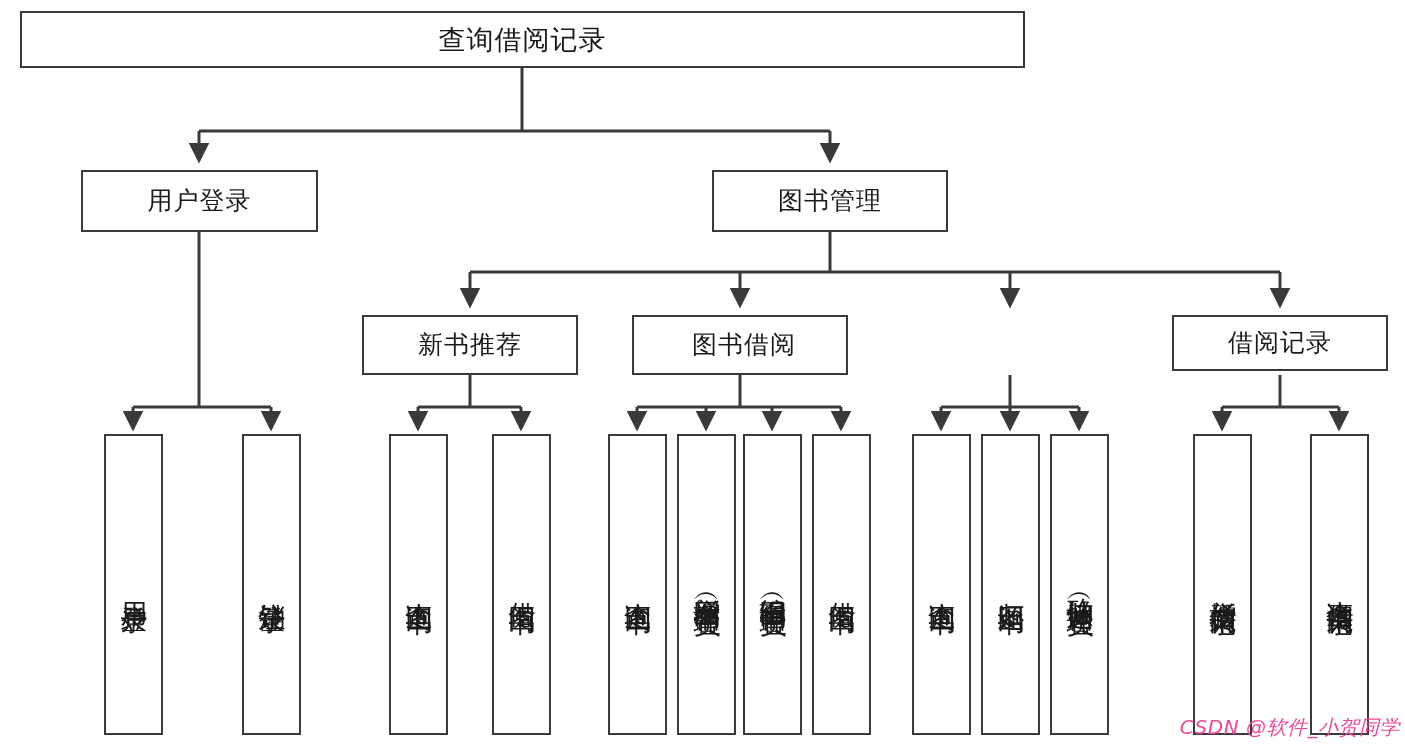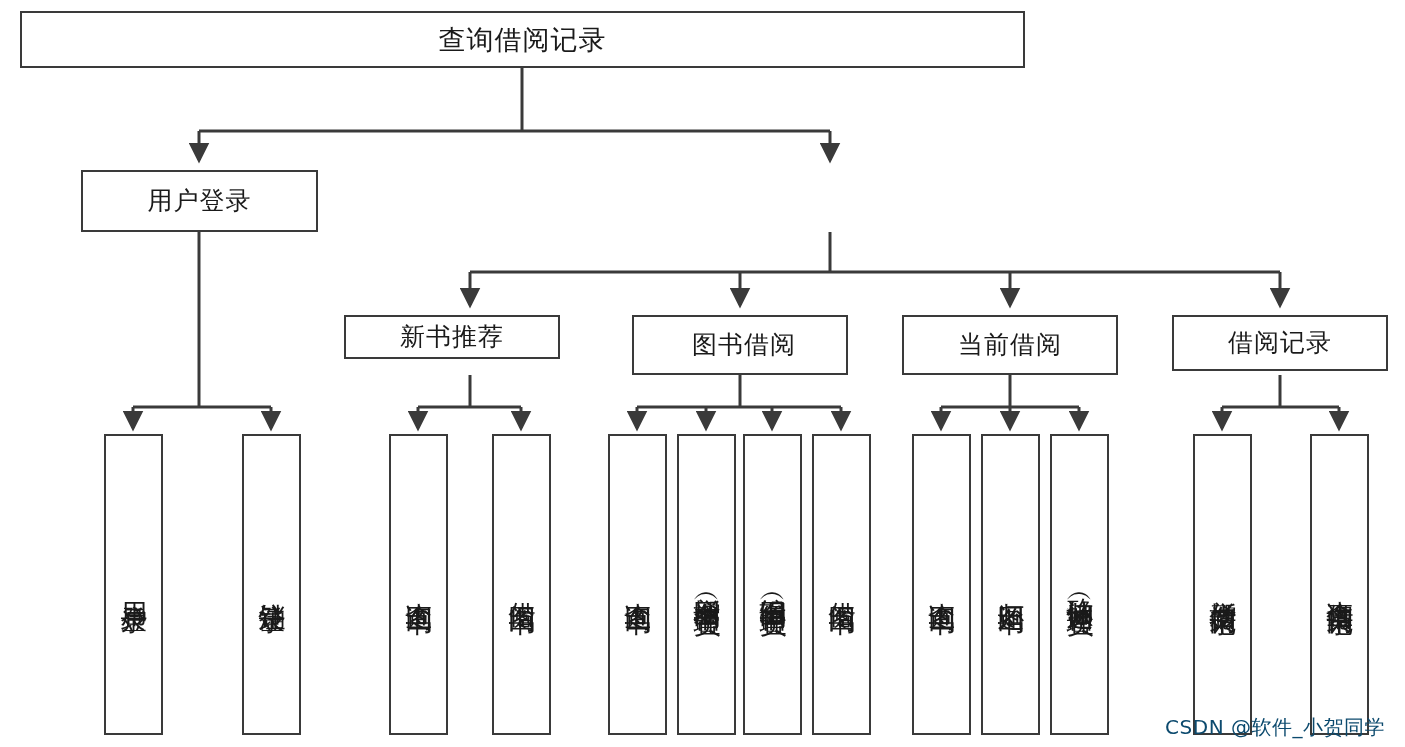--- a/index.html
+++ b/index.html
@@ -50,26 +50,27 @@
   svg.wires {
     position: absolute;
     left: 0;
     top: 0;
     width: 1405px;
     height: 747px;
     pointer-events: none;
   }
   .watermark {
     position: absolute;
-    right: 20px;
+    right: 5px;
     bottom: 6px;
     font-size: 20px;
-    color: #0c4a6e;
+    color: #ec4899;
     letter-spacing: 0.5px;
     white-space: nowrap;
+    font-style: italic;
   }
 </style>
 </head>
 <body>
 
 <div id="canvas">
 
   <svg class="wires" viewBox="0 0 1405 747">
     <defs>
       <marker id="arrow" viewBox="0 0 12 12" refX="10" refY="6" markerWidth="7" markerHeight="7" orient="auto-start-reverse">
@@ -120,29 +121,29 @@
     </g>
   </svg>
 
   <div class="node node-h root-node" style="left:20px; top:11px; width:1005px; height:57px;">
     <span>查询借阅记录</span>
   </div>
 
   <div class="node node-h" style="left:81px; top:170px; width:237px; height:62px;">
     <span>用户登录</span>
   </div>
+  <div class="node node-h" style="left:712px; top:170px; width:236px; height:62px;">
+    <span>图书管理</span>
+  </div>
 
-  <div class="node node-h" style="left:344px; top:315px; width:216px; height:44px;">
+  <div class="node node-h" style="left:362px; top:315px; width:216px; height:60px;">
     <span>新书推荐</span>
   </div>
   <div class="node node-h" style="left:632px; top:315px; width:216px; height:60px;padding-left:8px;">
     <span>图书借阅</span>
-  </div>
-  <div class="node node-h" style="left:902px; top:315px; width:216px; height:60px;">
-    <span>当前借阅</span>
   </div>
   <div class="node node-h" style="left:1172px; top:315px; width:216px; height:56px;">
     <span>借阅记录</span>
   </div>
 
   <div class="node node-v" style="left:104px; top:434px; width:59px; height:301px;">
     <span>用户登录</span>
   </div>
   <div class="node node-v" style="left:242px; top:434px; width:59px; height:301px;">
     <span>注销登录</span>

